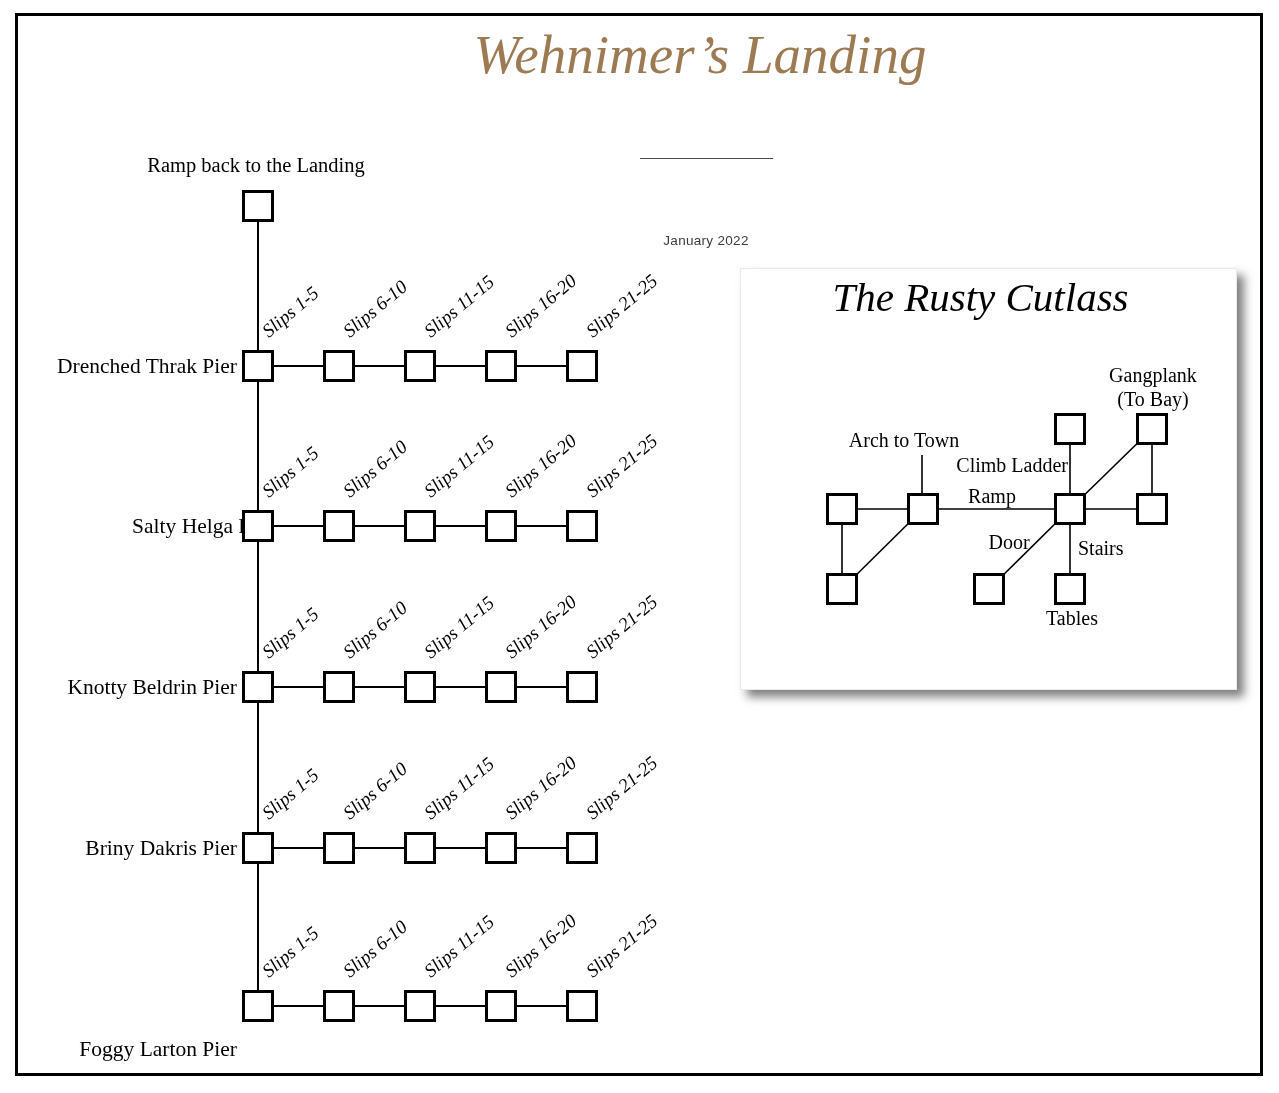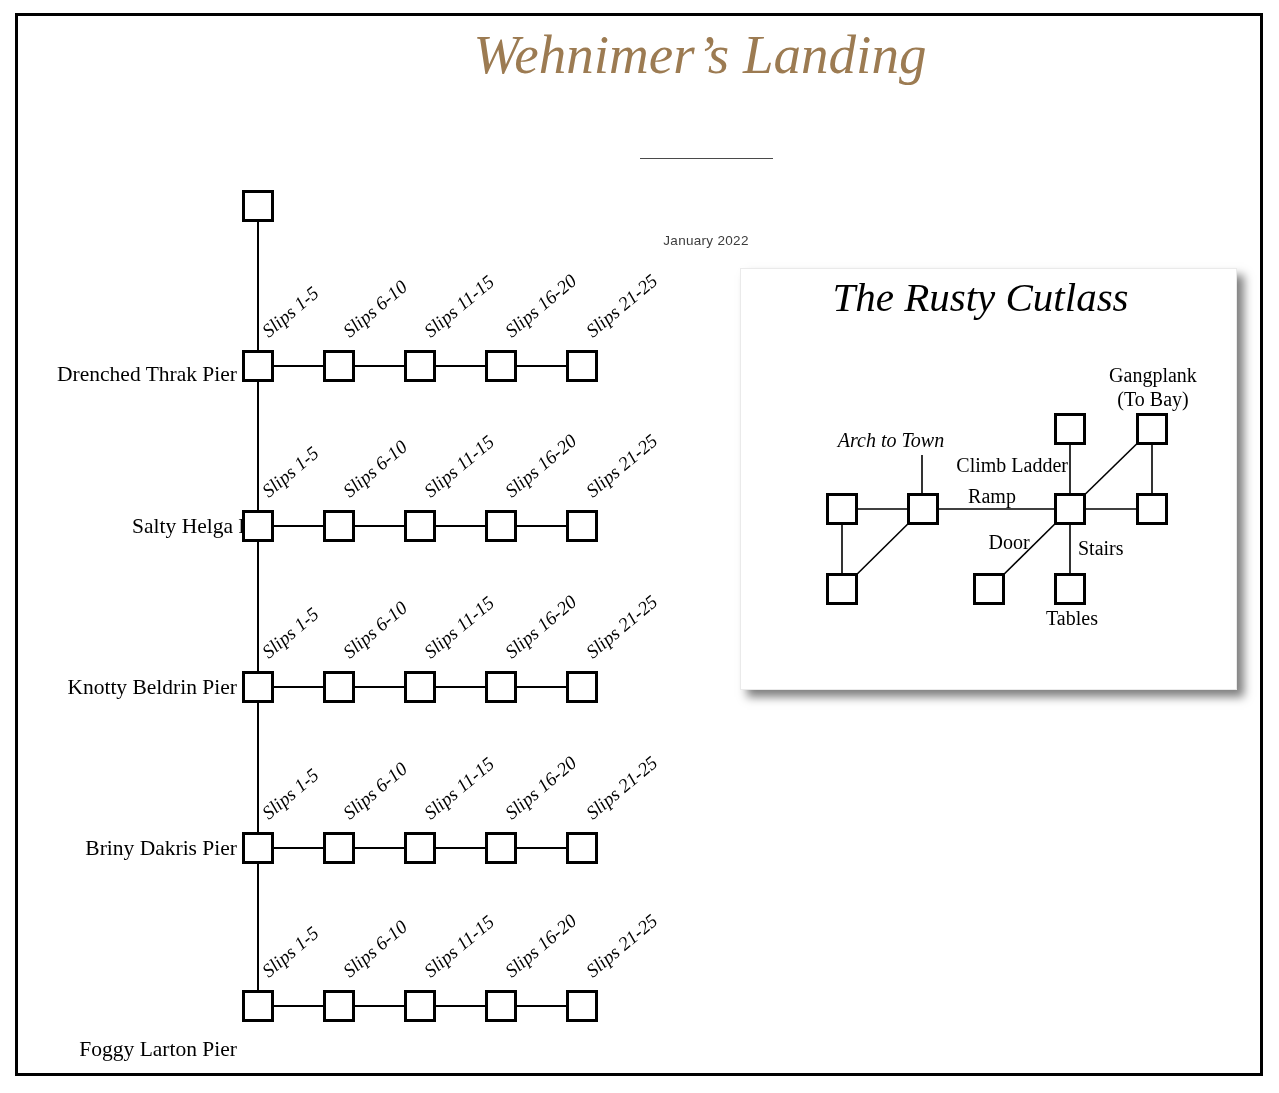--- a/index.html
+++ b/index.html
@@ -41,26 +41,27 @@
 </head>
 <body>
 
 <div class="canvas">
   <div class="frame"></div>
 
   <div class="page-title" style="color: rgb(156, 123, 82);">Wehnimer’s Landing</div>
   <div class="divider"></div>
   <div class="credit credit2">January 2022</div>
 
+  <div class="ramp-label">Ramp back to the Landing</div>
   <div class="node" style="left:242px;top:190px;"></div>
   <div class="line" style="left:257px;top:222px;width:1.7px;height:784px;"></div>
   <div id="piers">
       <div>
         <div class="line" style="left: 258px; top: 365px; width: 324px; height: 1.7px;"></div>
-        <div class="pier-label" style="top: 361px;">Drenched Thrak Pier</div>
+        <div class="pier-label" style="top: 353px;">Drenched Thrak Pier</div>
         <div class="node" style="left: 242px; top: 350px;"></div>
         <div class="slip" style="left: 272px; top: 320px;">Slips 1-5</div>
         <div class="node" style="left: 323px; top: 350px;"></div>
         <div class="slip" style="left: 353px; top: 320px;">Slips 6-10</div>
         <div class="node" style="left: 404px; top: 350px;"></div>
         <div class="slip" style="left: 434px; top: 320px;">Slips 11-15</div>
         <div class="node" style="left: 485px; top: 350px;"></div>
         <div class="slip" style="left: 515px; top: 320px;">Slips 16-20</div>
         <div class="node" style="left: 566px; top: 350px;"></div>
         <div class="slip" style="left: 596px; top: 320px;">Slips 21-25</div>
@@ -143,21 +144,21 @@
     <div class="node" style="left:85px;top:224px;"></div>
     <div class="node" style="left:166px;top:224px;"></div>
     <div class="node" style="left:85px;top:304px;"></div>
     <div class="node" style="left:313px;top:224px;"></div>
     <div class="node" style="left:313px;top:144px;"></div>
     <div class="node" style="left:395px;top:144px;"></div>
     <div class="node" style="left:395px;top:224px;"></div>
     <div class="node" style="left:232px;top:304px;"></div>
     <div class="node" style="left:313px;top:304px;"></div>
 
-    <div class="ilabel cx" style="left:150px;top:160px;font-style:italic;">Arch to Town</div>
+    <div class="ilabel cx" style="left:163px;top:160px;">Arch to Town</div>
     <div class="ilabel rx" style="left:327px;top:185px;">Climb Ladder</div>
     <div class="ilabel cx" style="left:251px;top:216px;">Ramp</div>
     <div class="ilabel cx" style="left:268px;top:262px;">Door</div>
     <div class="ilabel" style="left:337px;top:268px;">Stairs</div>
     <div class="ilabel cx" style="left:331px;top:338px;">Tables</div>
     <div class="ilabel cx" style="left:412px;top:95px;">Gangplank</div>
     <div class="ilabel cx" style="left:412px;top:119px;">(To Bay)</div>
   </div>
 </div>
 

